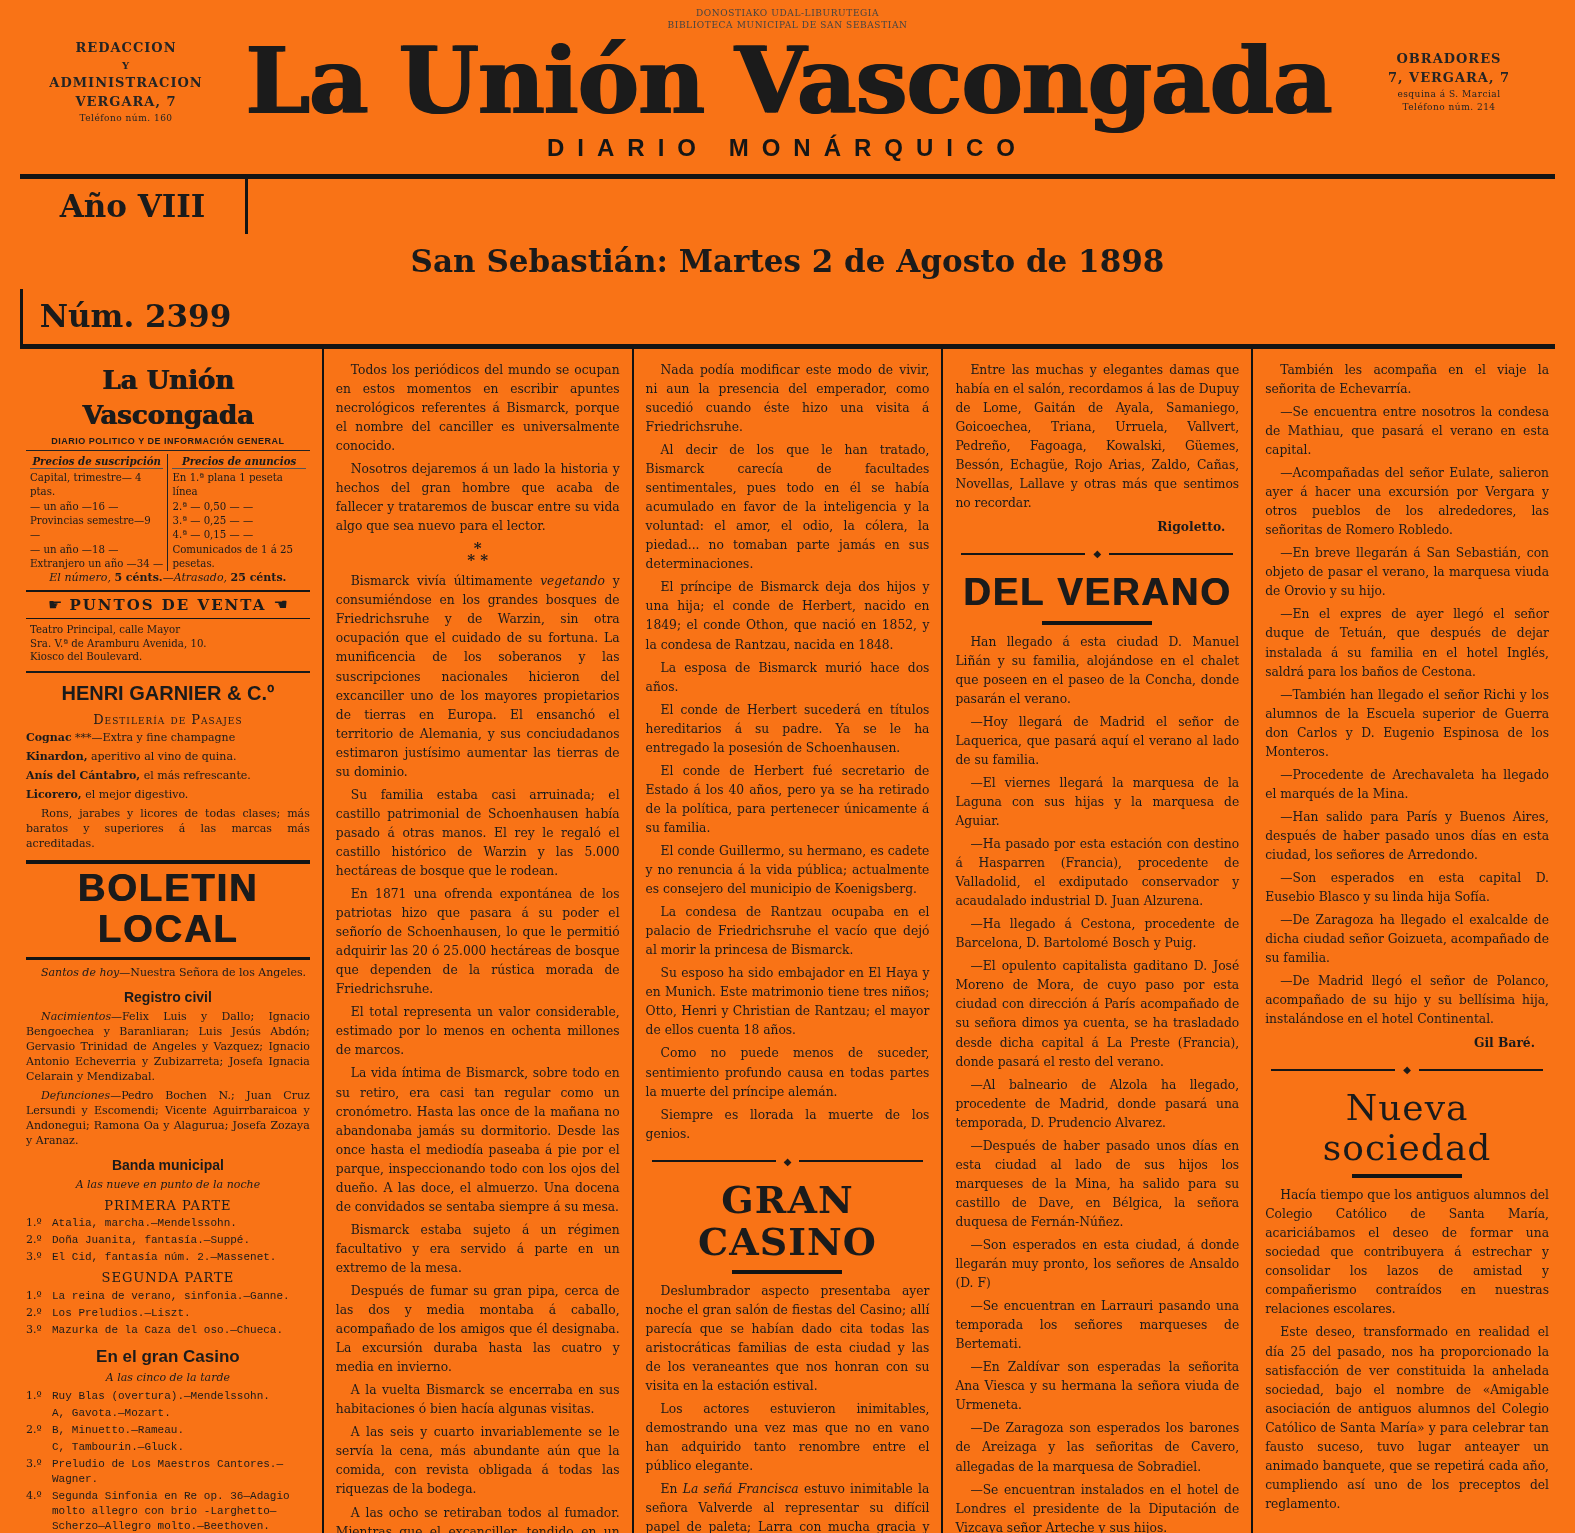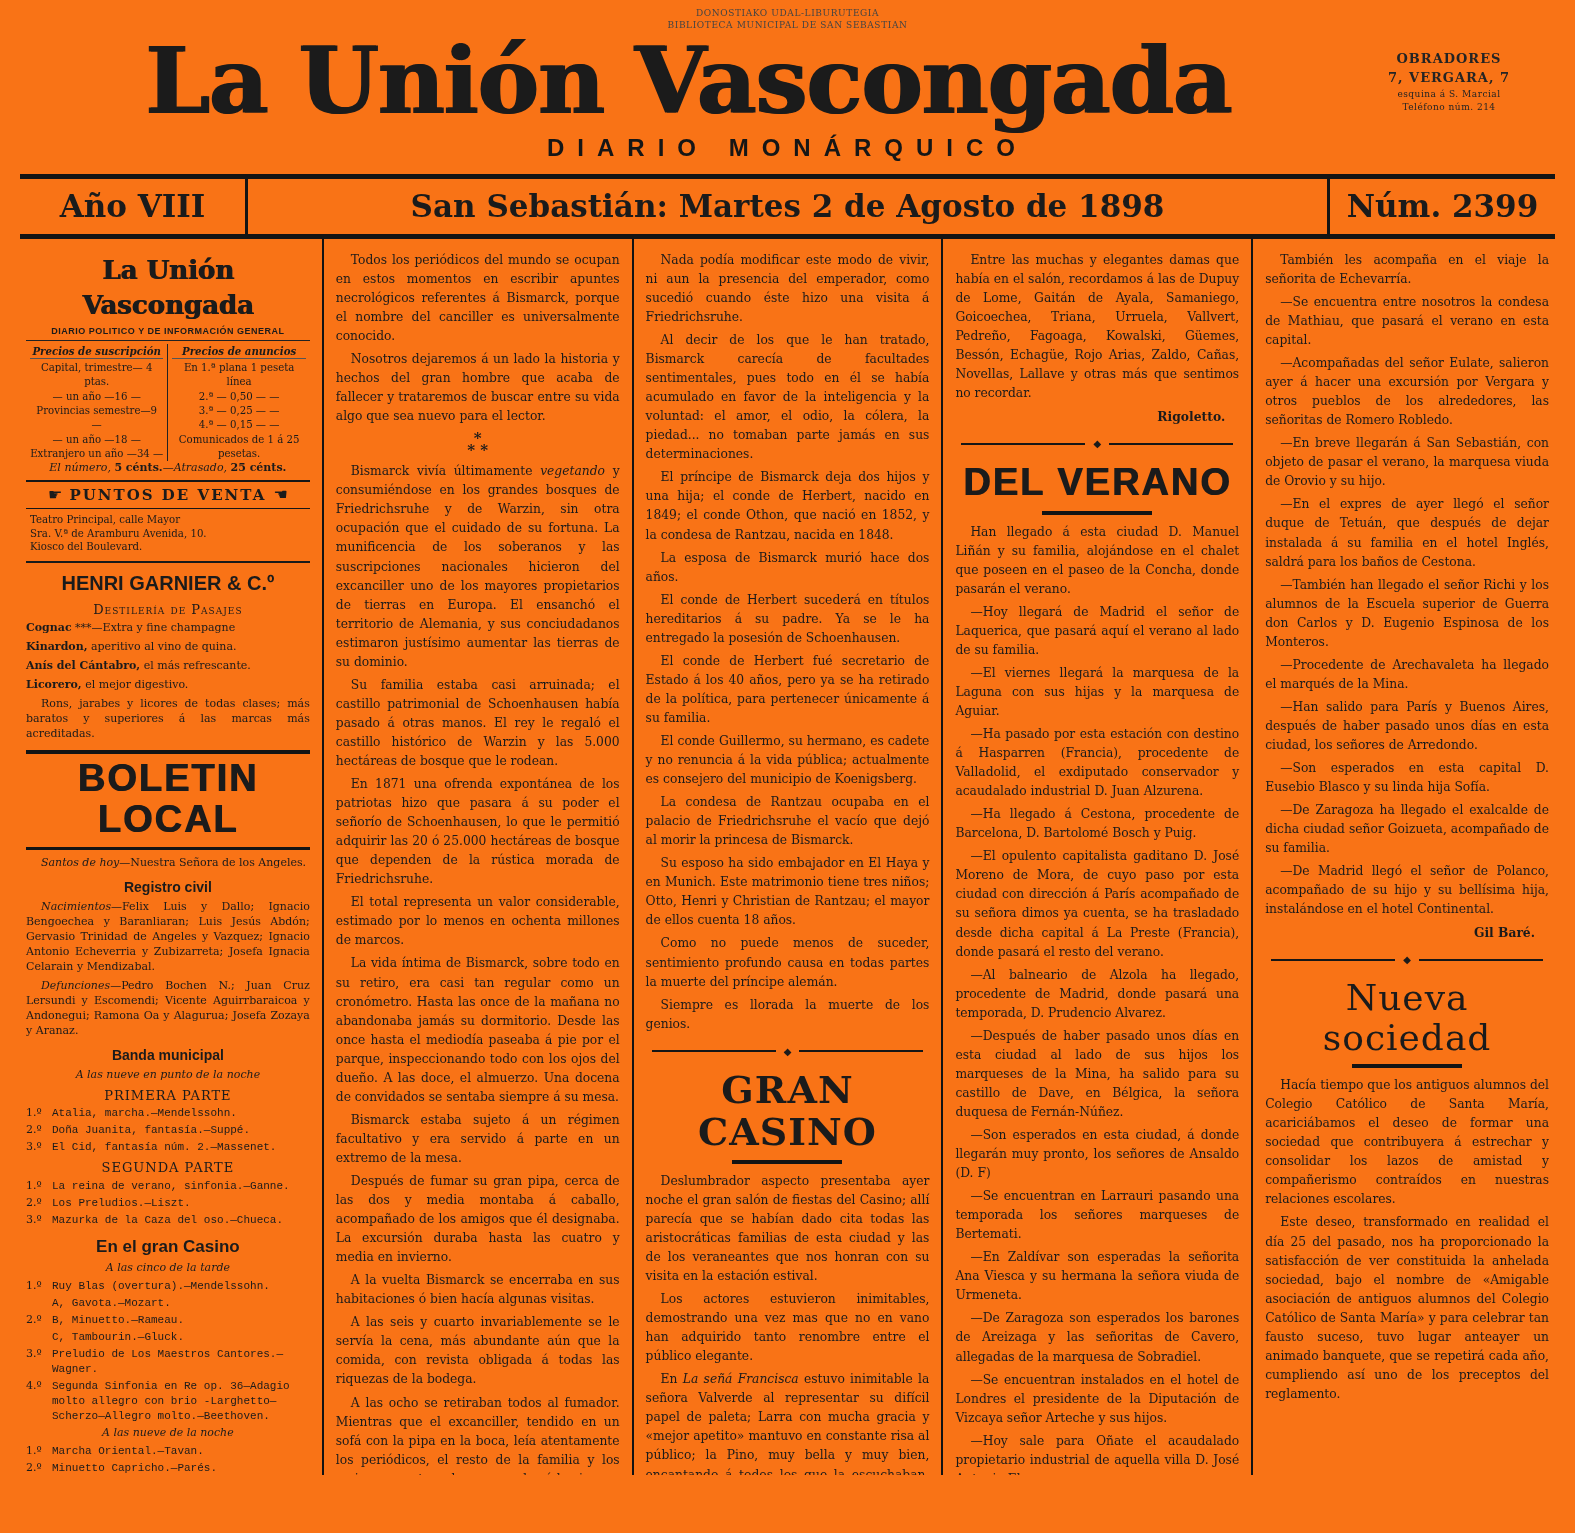--- a/index.html
+++ b/index.html
@@ -9,21 +9,21 @@
   .stamp{ text-align:center;font-size:9px;line-height:1.35;letter-spacing:.6px;color:#444;padding-top:7px;}
   .mast{display:flex;align-items:center;padding:2px 26px 0 26px;}
   .mast-side{width:200px;text-align:center;font-weight:bold;color:#242424;}
   .mast-side .l{font-size:13px;letter-spacing:1px;line-height:1.5;}
   .mast-side .l.small{font-size:9px;font-weight:normal;letter-spacing:.5px;}
   .mast-side .l.tiny{font-size:10px;}
   .mast-title{flex:1;text-align:center;font-size:92px;line-height:1.05;font-weight:bold;
               letter-spacing:-1px;text-shadow:2px 0 0 currentColor;white-space:nowrap;}
   .subtitle{text-align:center;font-family:"Liberation Sans","DejaVu Sans",sans-serif;
             font-weight:bold;font-size:24px;letter-spacing:13px;margin-top:4px;color:#161616;}
-  .dateband{display:flex;align-items:stretch;border-top:5px solid #141414;border-bottom:5px solid #141414;margin:12px 20px 0 20px;}
+  .dateband{display:flex;align-items:stretch;border-top:5px solid #141414;border-bottom:5px solid #141414;margin:12px 20px 0 20px;flex-direction:column;}
   .dateband .cell{padding:9px 0 10px 0;font-size:31px;font-weight:bold;text-align:center;}
   .db-year{width:225px;border-right:3px solid #141414;}
   .db-date{flex:1;}
   .db-num{width:225px;border-left:3px solid #141414;}
   
   .cols{display:flex;margin:0 14px;height:1236px;overflow:hidden;}
   .col{flex:1;padding:12px 12px 0 12px;overflow:hidden;font-size:12.3px;line-height:1.55;}
   .col + .col{border-left:2px solid #121212;}
   .col.c1{font-size:11px;line-height:1.36;}
   p{margin:0 0 4px 0;}
@@ -48,38 +48,45 @@
   .fancy .fl{flex:1;border-top:2px solid #161616;}
   .fancy .fd{flex:none;padding:0 8px;font-size:10px;}
   .rulethin{border-top:2px solid #1a1a1a;margin:7px 0;}
   
   .mast2{text-align:center;font-size:26px;font-weight:bold;letter-spacing:0;margin:2px 0 1px 0;text-shadow:1px 0 0 currentColor;}
   .cap{text-align:center;font-family:"Liberation Sans","DejaVu Sans",sans-serif;font-weight:bold;font-size:9px;letter-spacing:.5px;border-bottom:1px solid #222;padding-bottom:3px;margin-bottom:3px;}
   .prices{display:flex;font-size:10.2px;line-height:1.4;}
   .pcol{flex:1;padding:0 4px;}
   .pcol + .pcol{border-left:1px solid #222;}
   .ptitle{font-style:italic;font-weight:bold;text-align:center;margin-bottom:2px;border-bottom:1px solid #555;}
-  .pline{text-align:center;}
+  .pline{text-align:left;}
   .pv{text-align:center;font-weight:bold;font-size:15px;letter-spacing:2px;border-top:2px solid #161616;border-bottom:1px solid #161616;padding:2px 0;margin:4px 0;}
   .pv .hand{font-family:"DejaVu Sans",sans-serif;font-size:16px;letter-spacing:0;}
   .twocol{display:flex;font-size:10.2px;line-height:1.35;margin-bottom:2px;}
   .tcol{flex:1;padding:0 4px;}
   .tcol + .tcol{border-left:1px solid #222;}
 </style>
 </head>
 <body>
 
 <div class="page">
 
   <div class="stamp">
     <div>DONOSTIAKO UDAL-LIBURUTEGIA</div>
     <div>BIBLIOTECA MUNICIPAL DE SAN SEBASTIAN</div>
   </div>
 
   <div class="mast">
+    <div class="mast-side">
+      <div class="l">REDACCION</div>
+      <div class="l tiny">Y</div>
+      <div class="l">ADMINISTRACION</div>
+      <div class="l">VERGARA, 7</div>
+      <div class="l small">Teléfono núm. 160</div>
+    </div>
     <div class="mast-title">La Unión Vascongada</div>
     <div class="mast-side">
       <div class="l">OBRADORES</div>
       <div class="l">7, VERGARA, 7</div>
       <div class="l small">esquina á S. Marcial</div>
       <div class="l small">Teléfono núm. 214</div>
     </div>
   </div>
 
   <div class="subtitle">DIARIO MONÁRQUICO</div>

